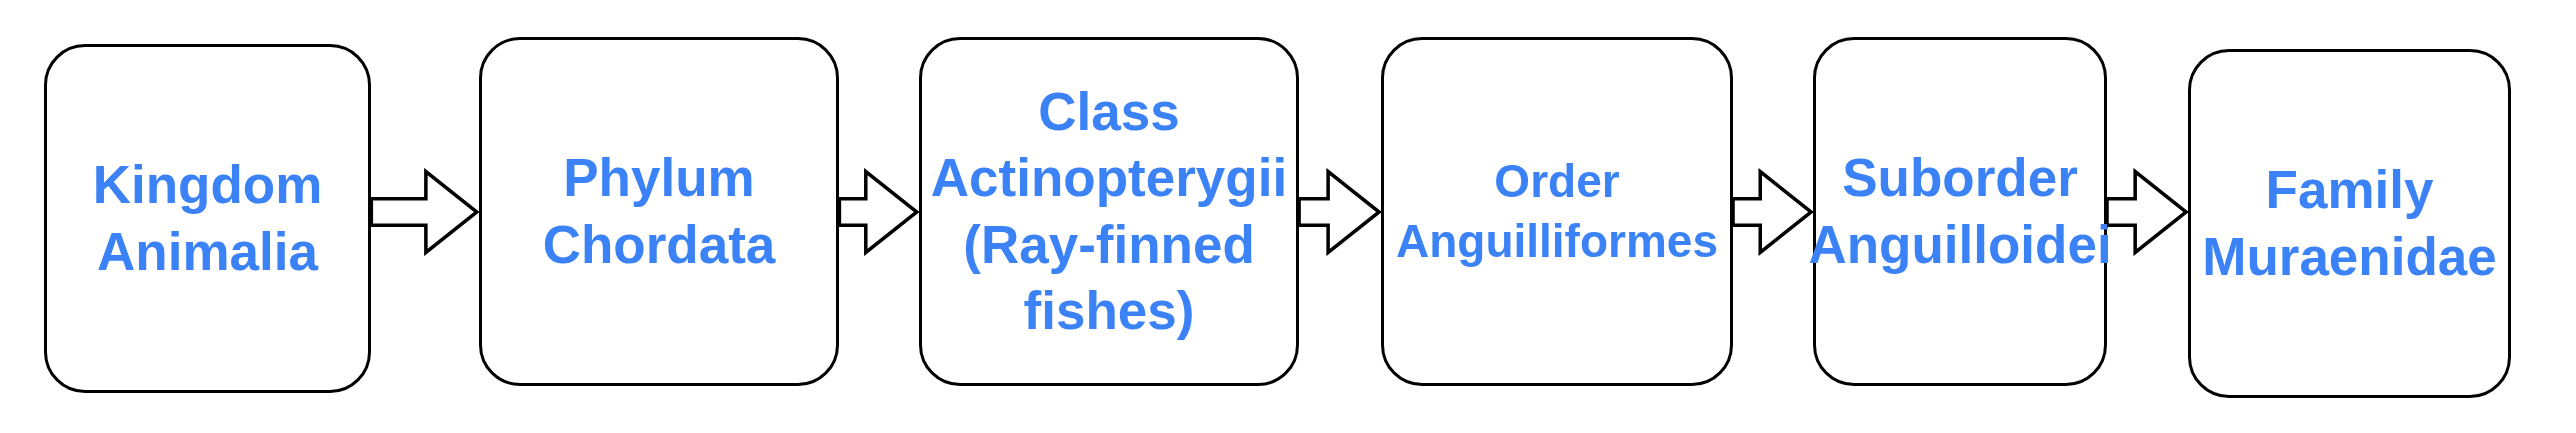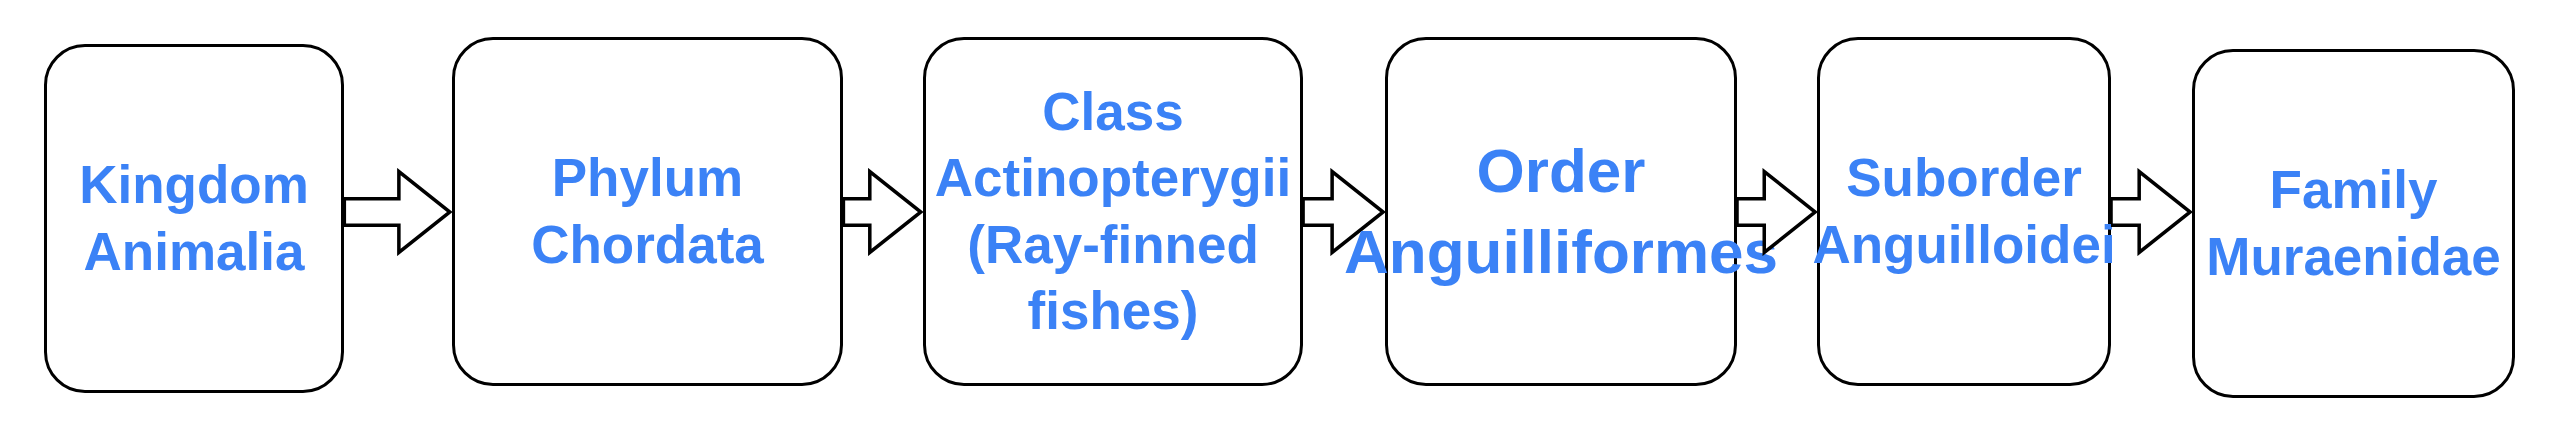--- a/index.html
+++ b/index.html
@@ -41,25 +41,25 @@
   }
   .node .label {
     white-space: pre-line;
     text-align: center;
     font-weight: bold;
     color: #3b82f6;
     font-size: 53px;
     line-height: 1.25;
   }
   .node.small-text .label {
-    font-size: 62px;
+    font-size: 46px;
     line-height: 1.3;
   }
-  .w0 { width: 300px; margin-top: 14px; }
-  .w1 { width: 391px; }
+  .w0 { width: 327px; margin-top: 14px; }
+  .w1 { width: 360px; }
   .w2 { width: 380px; }
   .w3 { width: 352px; }
   .w4 { width: 294px; }
   .w5 { width: 323px; margin-top: 24px; }
   .arrow {
     flex: 0 0 auto;
     display: block;
   }
 </style>
 </head>

